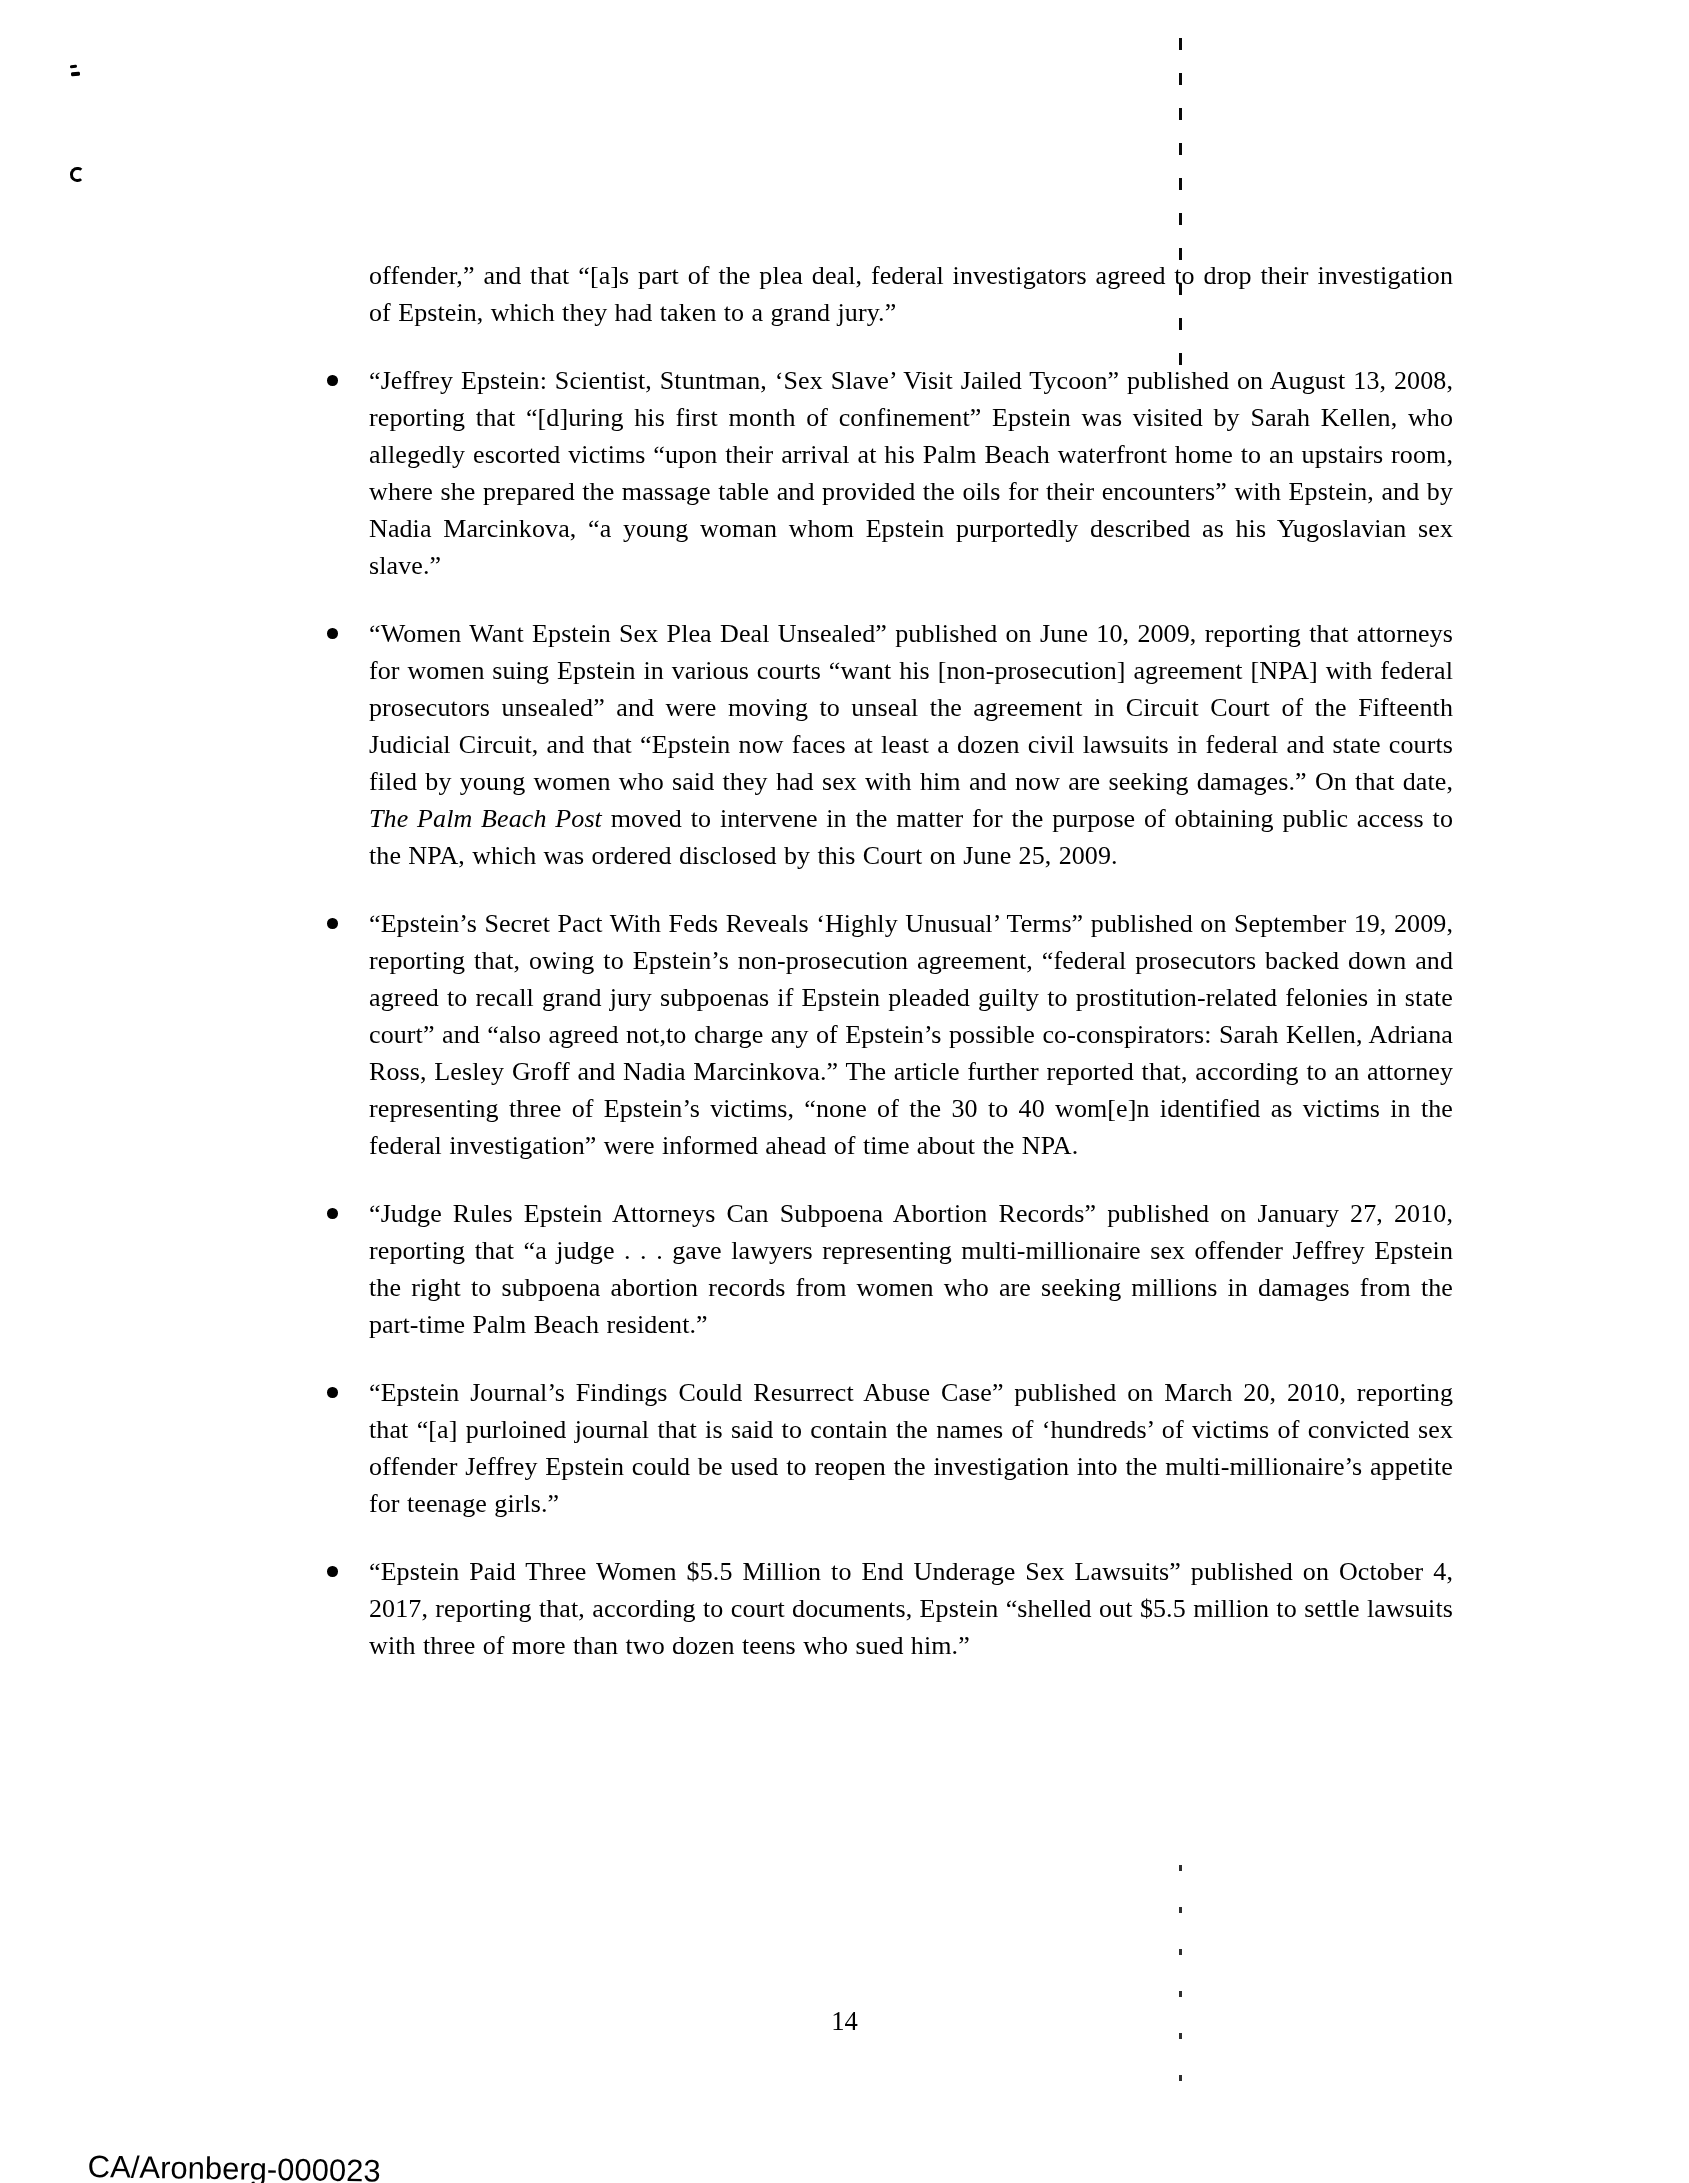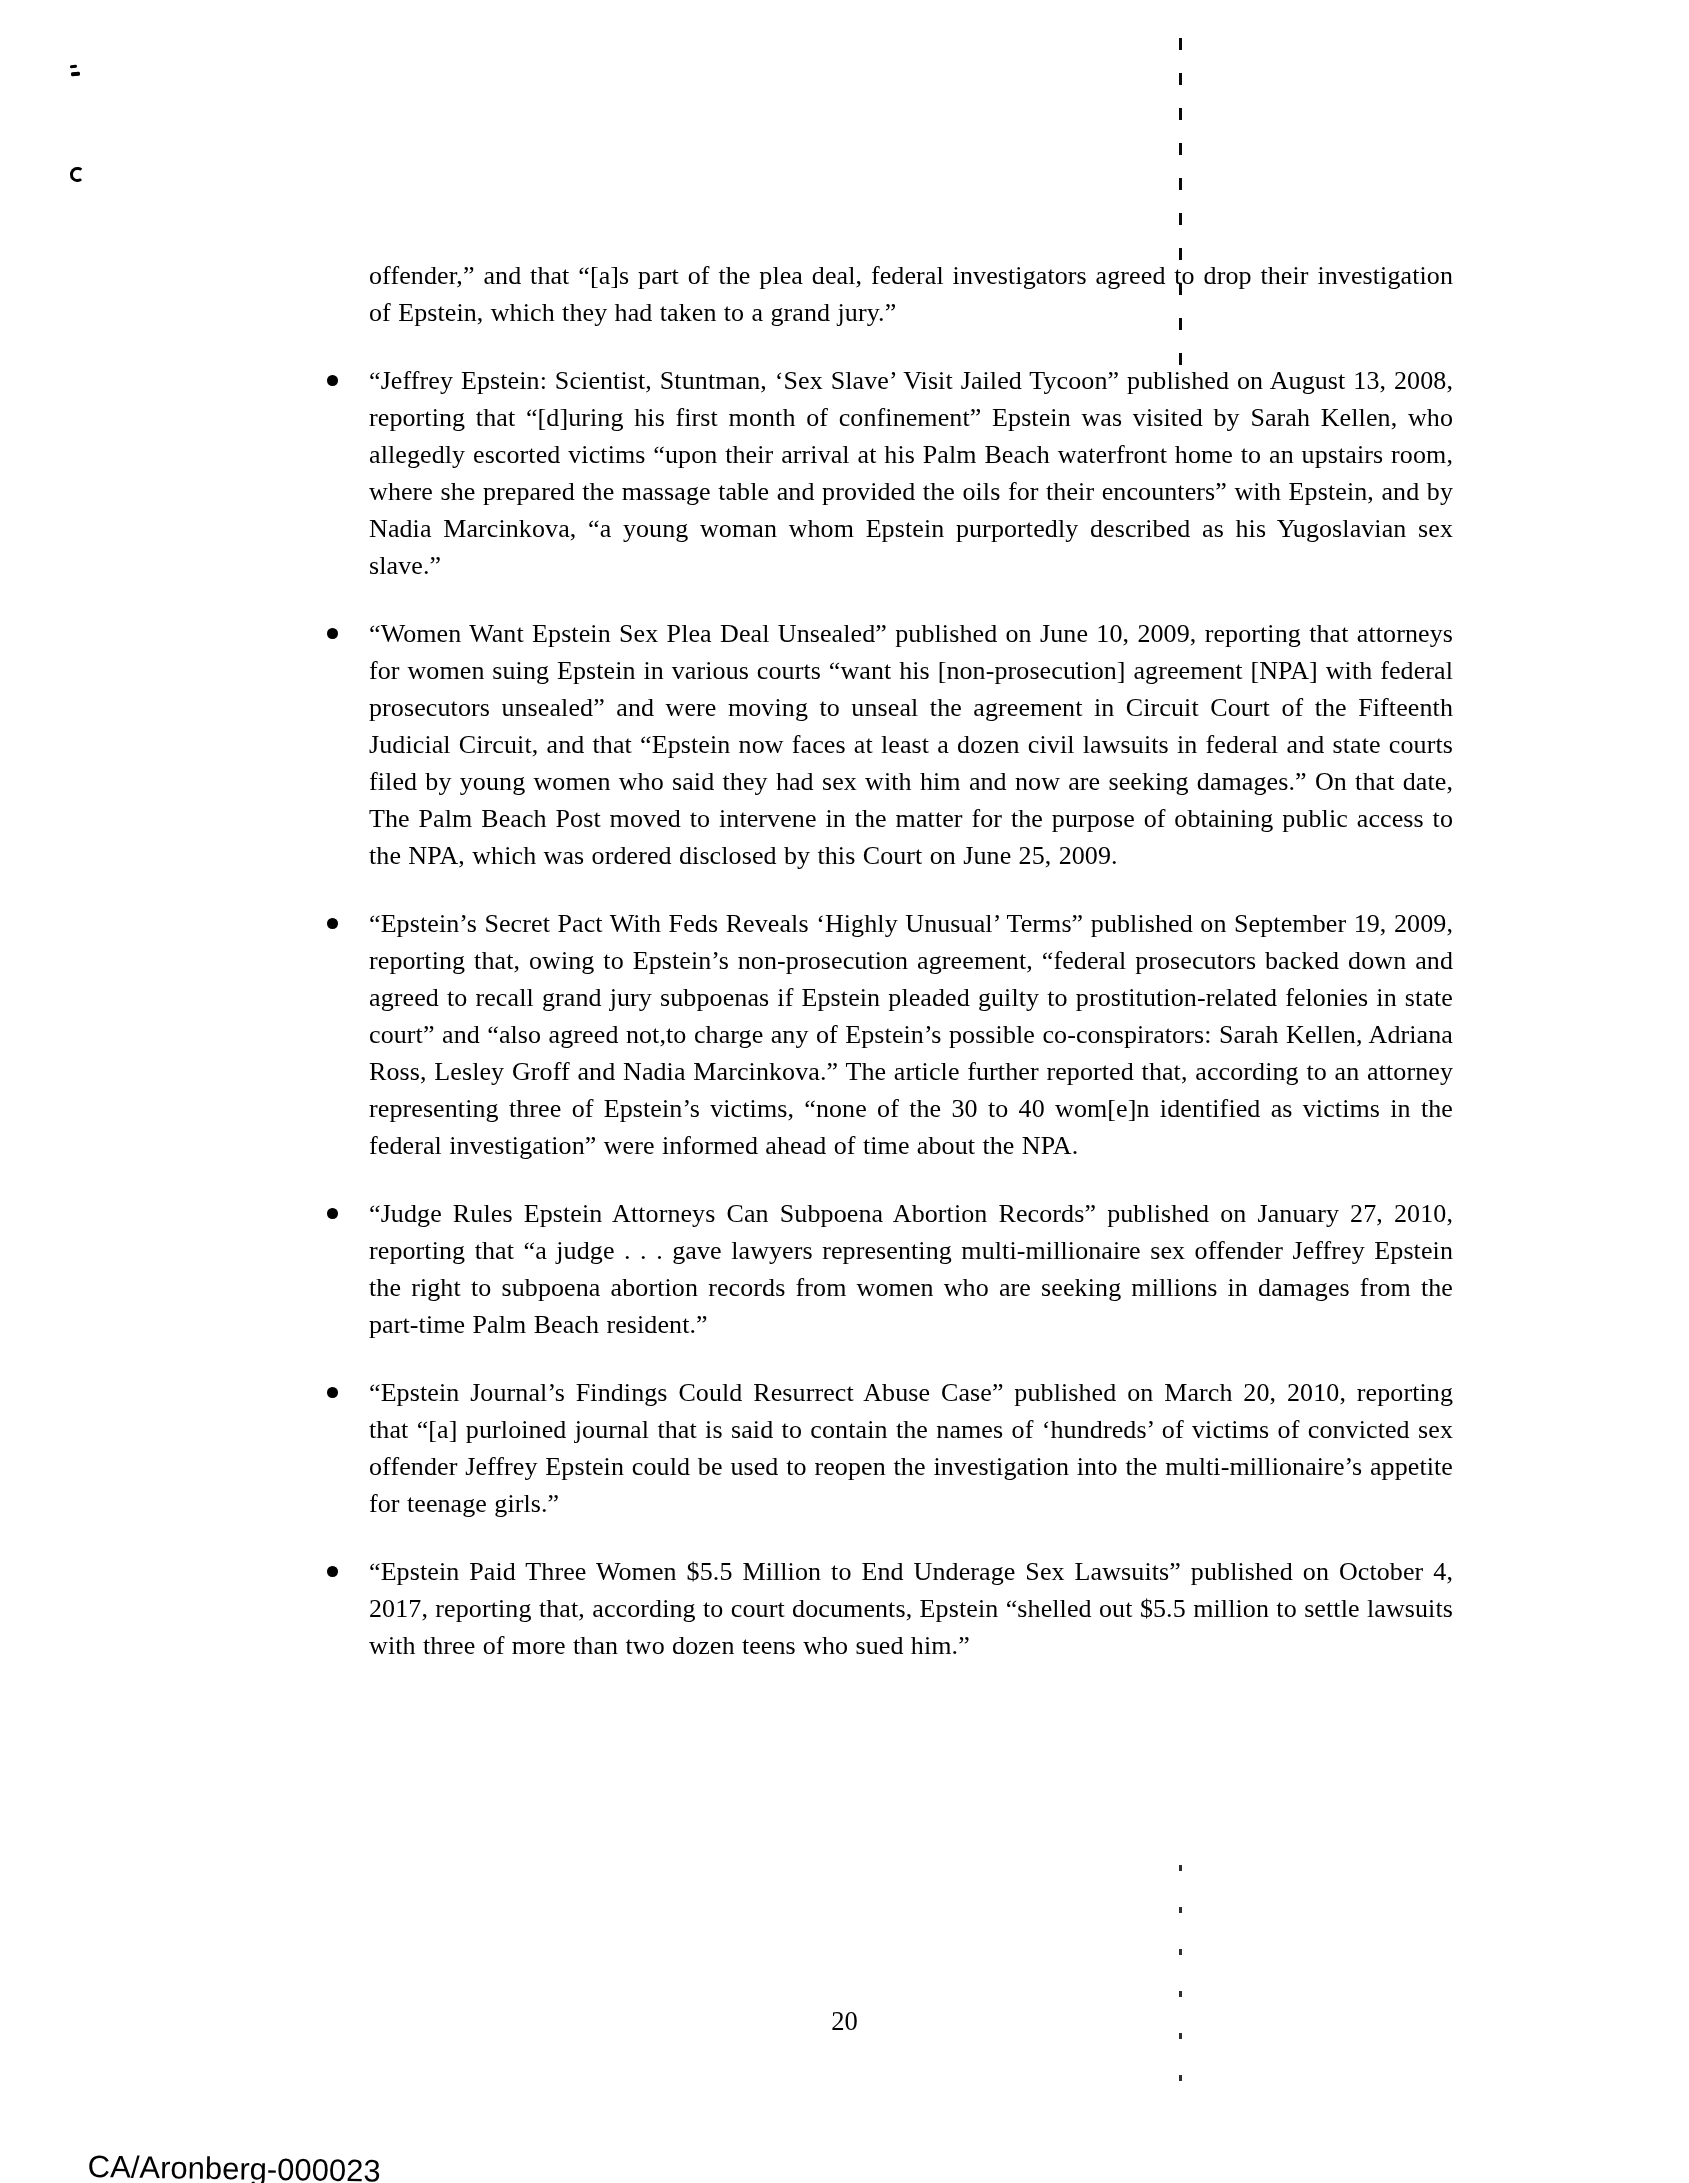--- a/index.html
+++ b/index.html
@@ -43,21 +43,21 @@
   }
   li.article .bullet {
     position: absolute;
     left: -42px;
     top: 13.3px;
     width: 10.6px;
     height: 10.6px;
     border-radius: 50%;
     background: #000;
   }
-  .it { }
+  .it { font-style: italic; }
 
   
   .page-number {
     position: absolute;
     top: 1967px;
     left: 0;
     width: 100%;
     text-align: center;
     font-size: 26.6px;
     line-height: 32px;
@@ -163,19 +163,19 @@
         <span class="bullet"></span>
         <span class="t"><span>“Epstein Journal’s Findings Could Resurrect Abuse Case” published on March 20, 2010, reporting that “[a] purloined journal that is said to contain the names of ‘hundreds’ of victims of convicted sex offender Jeffrey Epstein could be used to reopen the investigation into the multi-millionaire’s appetite for teenage girls.”</span></span>
       </li>
       <li class="article">
         <span class="bullet"></span>
         <span class="t"><span>“Epstein Paid Three Women $5.5 Million to End Underage Sex Lawsuits” published on October 4, 2017, reporting that, according to court documents, Epstein “shelled out $5.5 million to settle lawsuits with three of more than two dozen teens who sued him.”</span></span>
       </li>
     </ul>
   </div>
 
-  <div class="page-number">20</div>
+  <div class="page-number">14</div>
 
   <div class="bates">CA/Aronberg-000023</div>
 
   <div class="filed">FILED: PALM BEACH COUNTY, FL, JOSEPH ABRUZZO, CLERK. 3/27/2023 2:57:43 PM</div>
 </div>
 
 
 </body></html>

